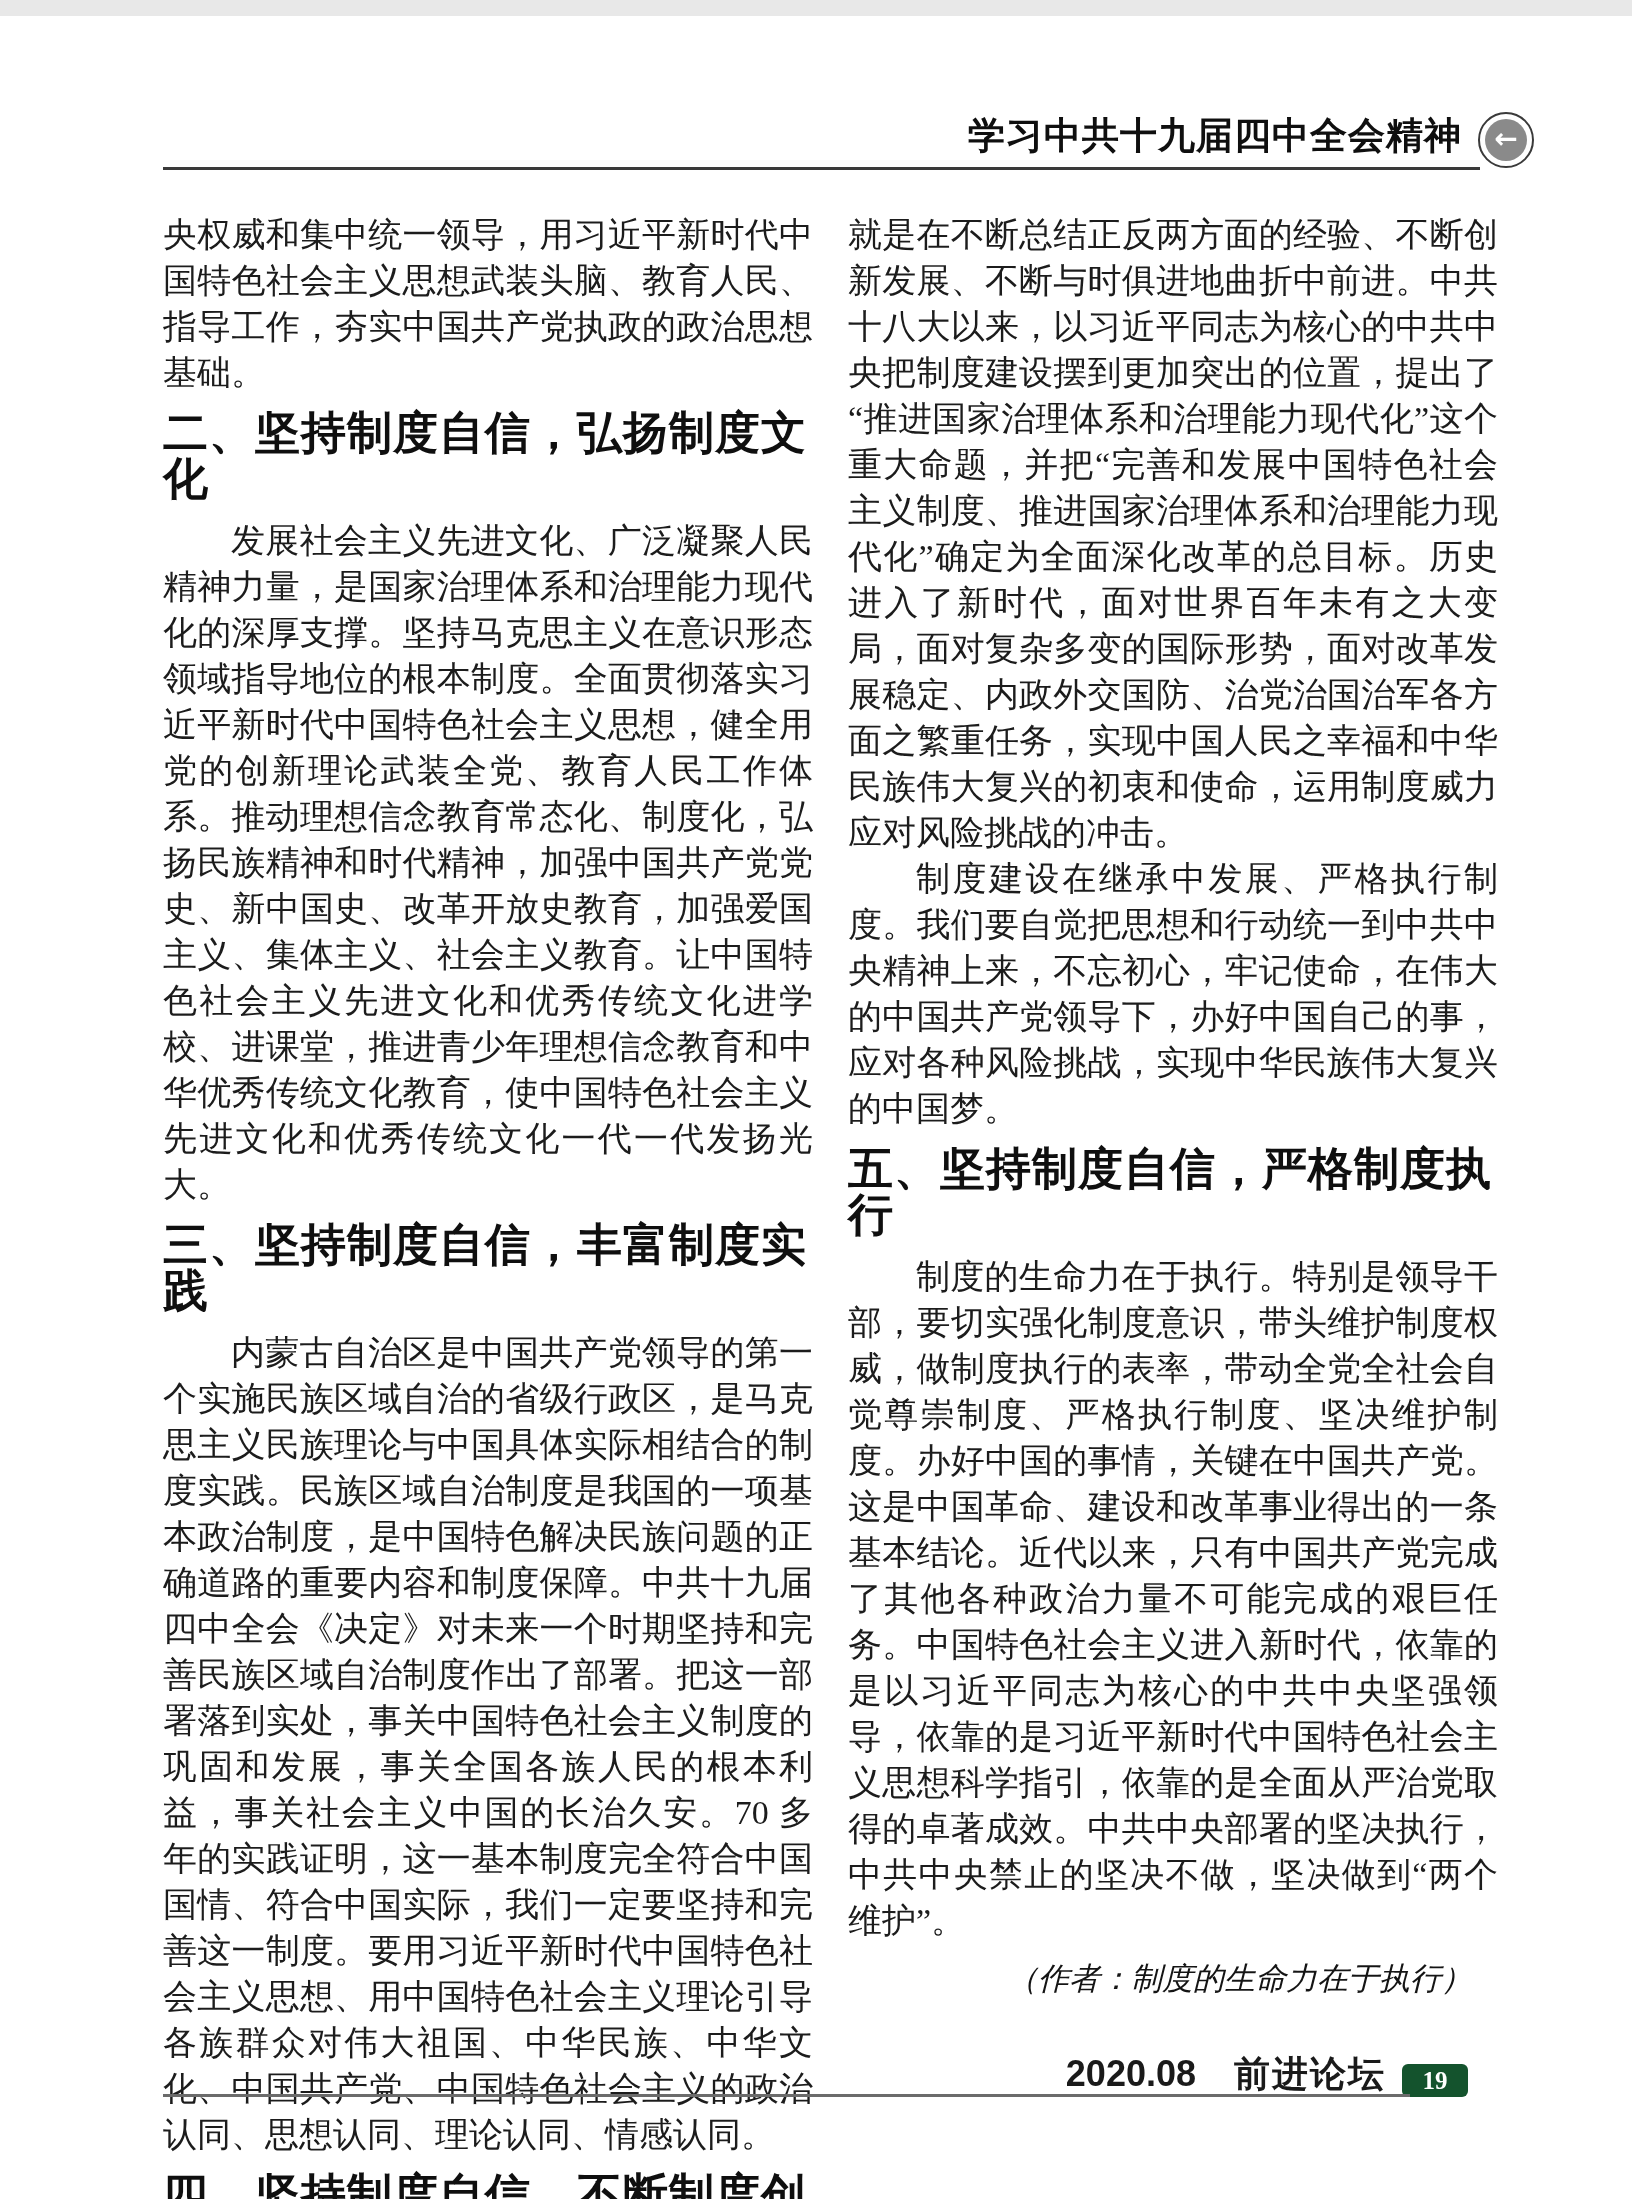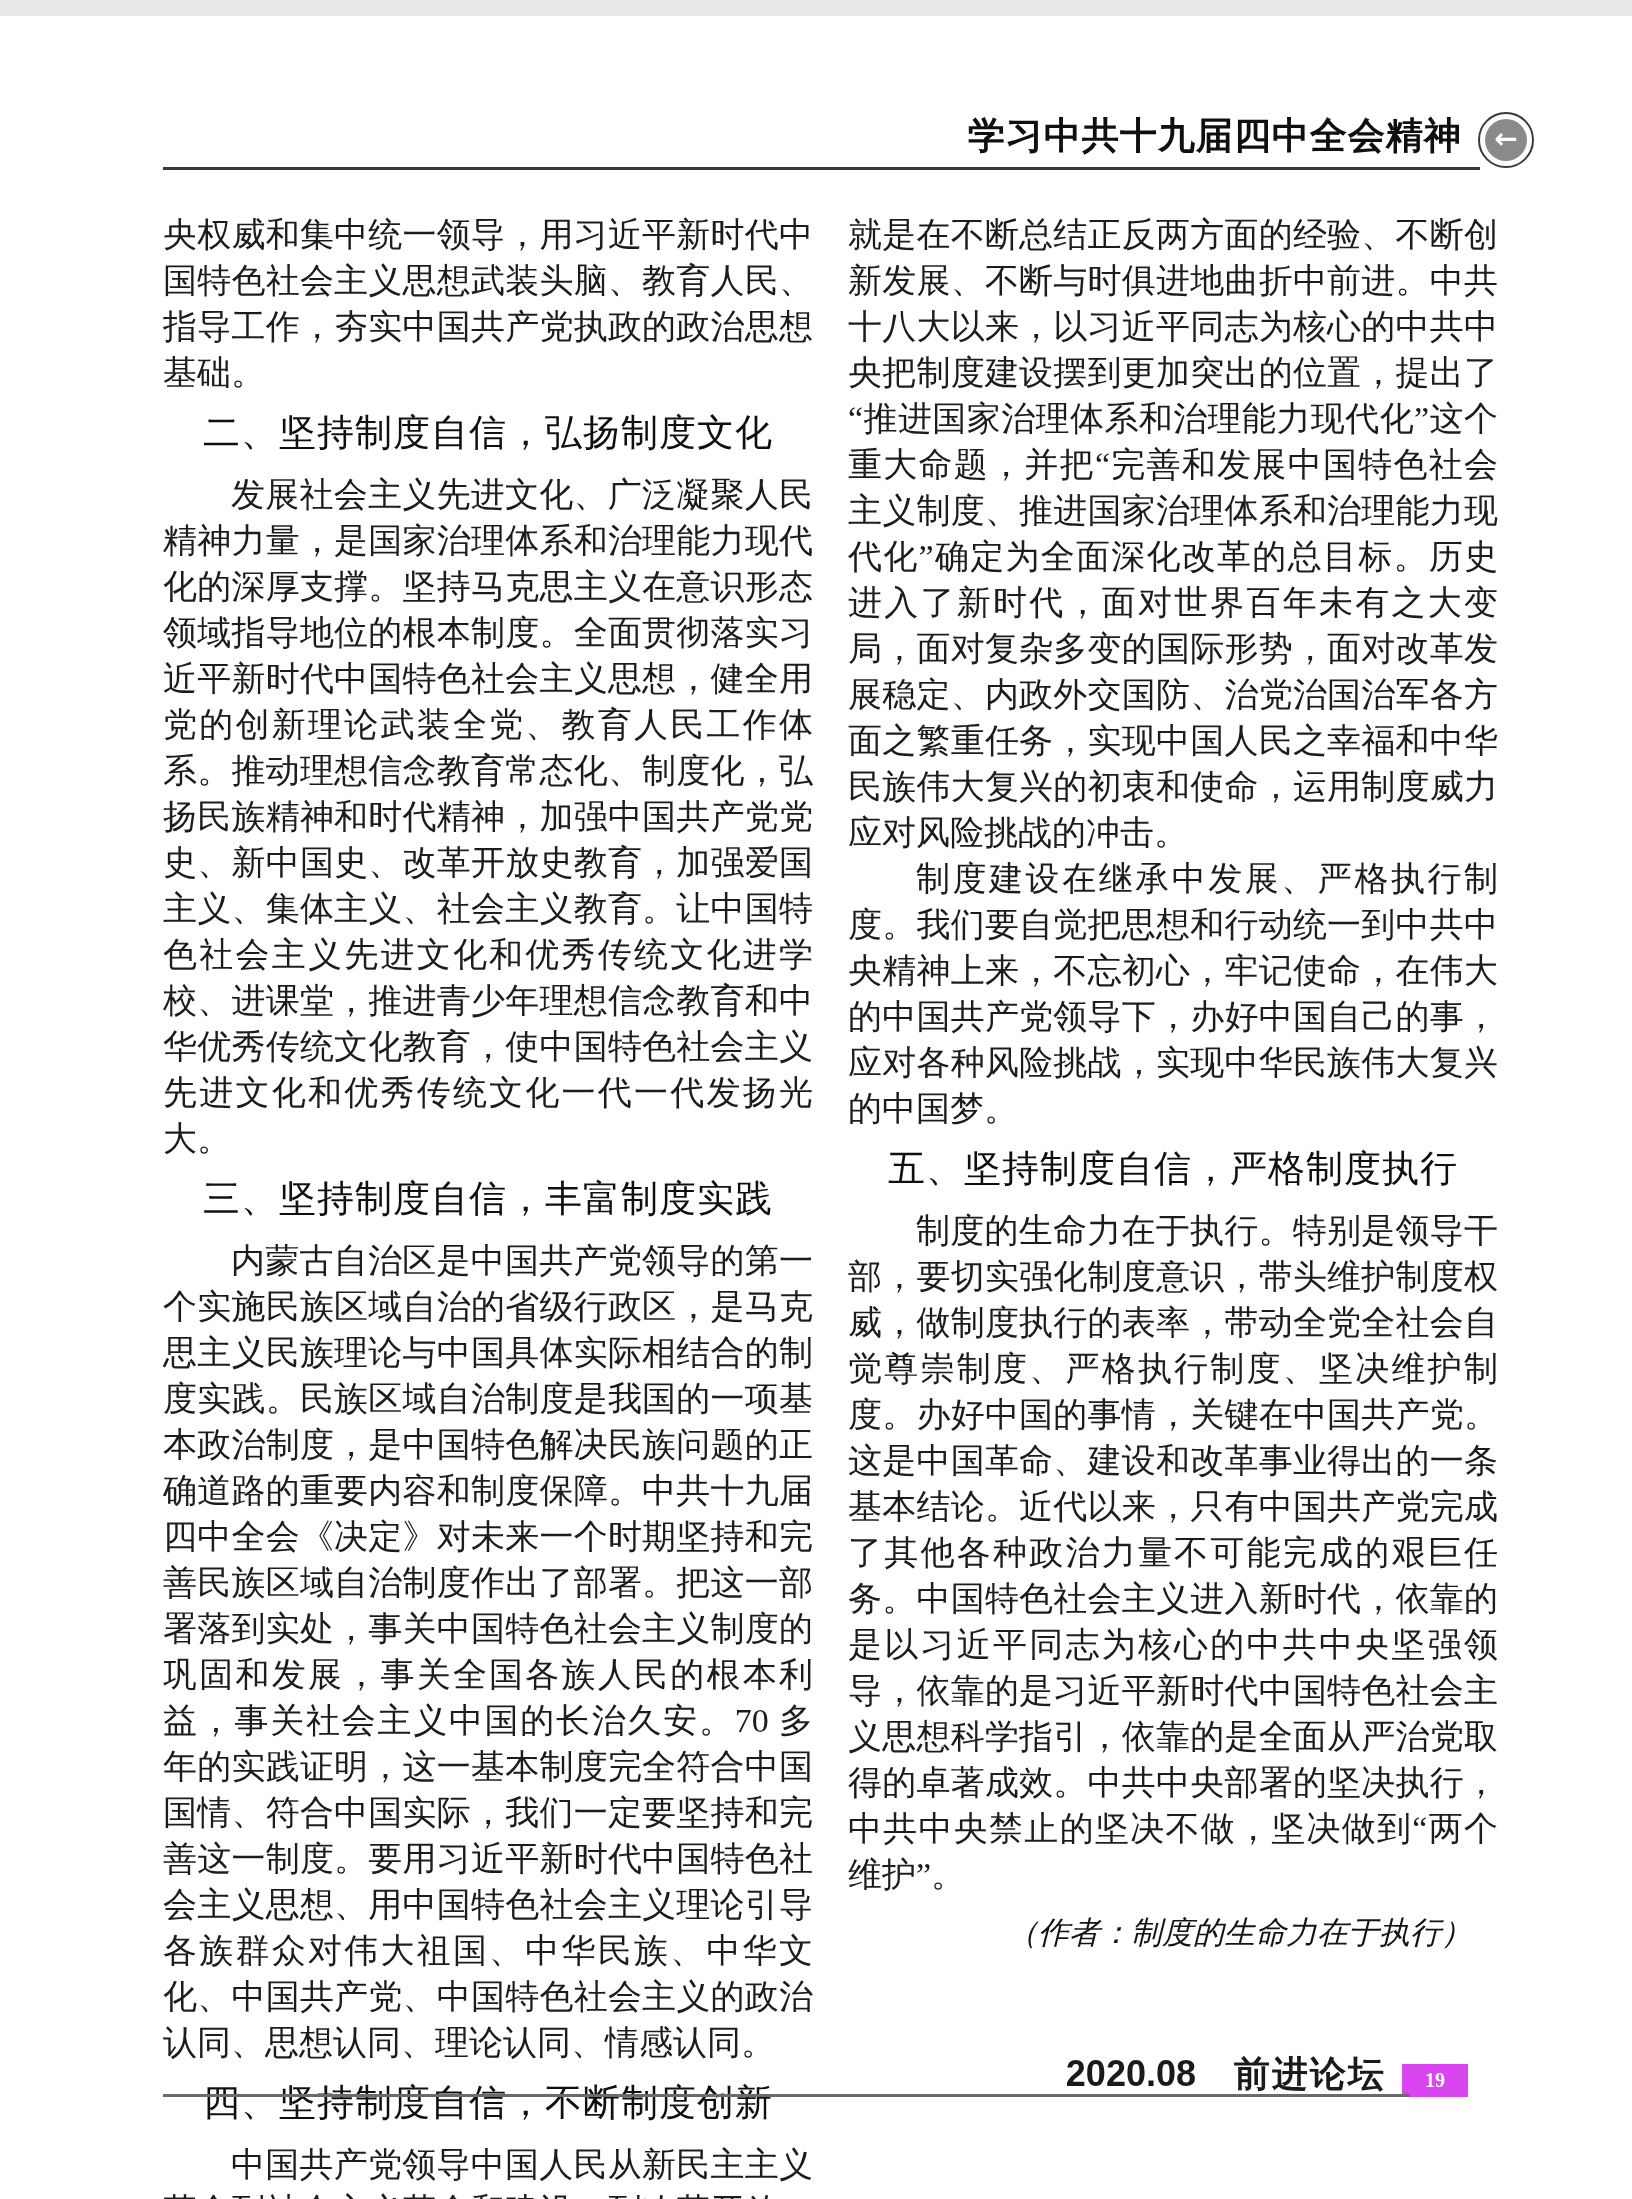--- a/index.html
+++ b/index.html
@@ -33,22 +33,22 @@
   
   .col{position:absolute;top:196px;width:650px;}
   .col-left{left:163px;}
   .col-right{left:848px;}
   .para{
     margin:0;font-size:34px;line-height:46px;text-align:justify;text-indent:2em;
     font-family:"Liberation Serif","DejaVu Serif",serif;color:#1c1c1c;
   }
   .para.noindent{text-indent:0;}
   .sec-head{
-    margin:14px 0 16px 0;font-size:37px;line-height:46px;font-weight:normal;
-    text-align:center;color:#0f0f0f;letter-spacing:1px;
+    margin:14px 0 16px 0;font-size:45px;line-height:46px;font-weight:bold;
+    color:#0f0f0f;letter-spacing:1px;
     font-family:"Liberation Serif","DejaVu Serif",serif;
   }
   .author-line{
     margin:12px 0 0 0;font-size:31px;line-height:46px;text-align:right;
     padding-right:26px;font-style:italic;color:#141414;text-indent:0;
   }
   .editor-line{
     margin:44px 0 0 0;font-size:31px;line-height:46px;text-align:right;
     padding-right:40px;font-style:italic;letter-spacing:2px;color:#141414;text-indent:0;
   }
@@ -58,22 +58,22 @@
     font-family:"Liberation Sans","DejaVu Sans",sans-serif;
     font-weight:bold;font-size:36px;line-height:40px;color:#1a1a1a;
   }
   .footer-text .issue{letter-spacing:0;}
   .footer-text .journal{margin-left:28px;letter-spacing:2px;}
   .footer-rule{
     position:absolute;left:163px;top:2078px;width:1247px;height:3px;background:#6b6b6b;
   }
   .page-badge{
     position:absolute;left:1402px;top:2048px;width:66px;height:33px;
-    background:#d946ef;color:#ffffff;display:flex;align-items:center;justify-content:center;
-    font-family:"Liberation Serif","DejaVu Serif",serif;font-weight:bold;font-size:20px;
+    background:#14532d;color:#ffffff;display:flex;align-items:center;justify-content:center;
+    font-family:"Liberation Serif","DejaVu Serif",serif;font-weight:bold;font-size:25px;border-radius:6px;
   }
 </style>
 </head>
 <body>
 
 <div class="page">
 
   <div class="header-title">学习中共十九届四中全会精神</div>
 
   <div class="header-icon">

